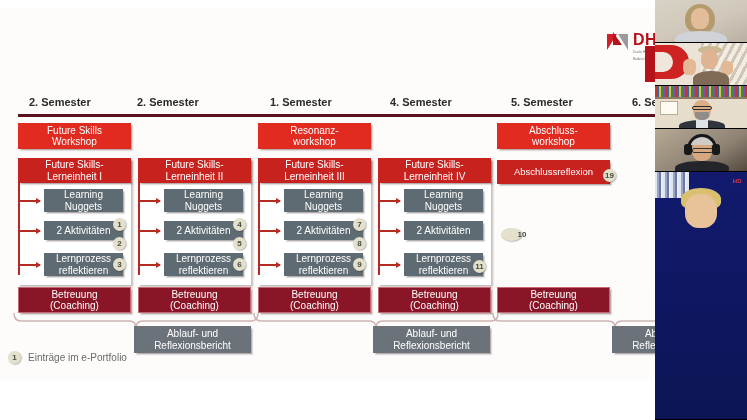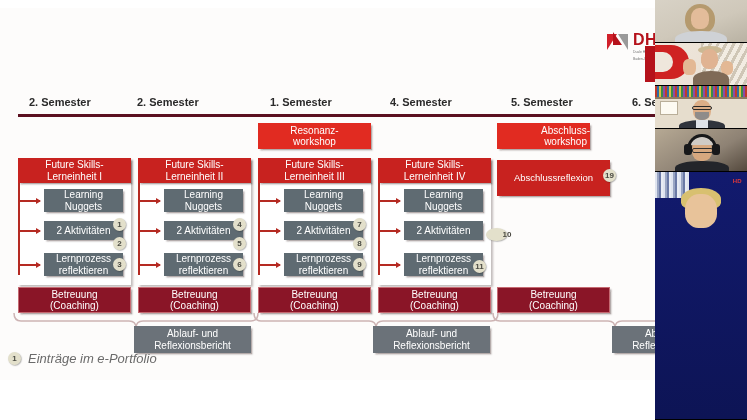--- a/index.html
+++ b/index.html
@@ -136,21 +136,21 @@
   
   .brace { position: absolute; }
 
   
   #legend {
     position: absolute;
     left: 8px; top: 343px;
     display: flex; align-items: center; gap: 7px;
   }
   #legend .badge { position: static; }
-  #legend-text { font-size: 13px; color: #6a6a6a; font-style: italic; }
+  #legend-text { font-size: 10px; color: #6a6a6a; }
 
   
   #pagenum {
     position: absolute;
     left: 672px; top: 356px;
     font-size: 9px;
     color: #8d8d8d;
   }
 
   
@@ -271,25 +271,29 @@
     <div id="sem-row">
       <div class="sem-label" style="left:29px">2. Semester</div>
       <div class="sem-label" style="left:137px">2. Semester</div>
       <div class="sem-label" style="left:270px">1. Semester</div>
       <div class="sem-label" style="left:390px">4. Semester</div>
       <div class="sem-label" style="left:511px">5. Semester</div>
       <div class="sem-label" style="left:632px">6. Se</div>
     </div>
     <div id="sem-rule"></div>
 
+    <div class="box box-red" style="left:18px;  top:115px; width:113px; height:26px;">
+      <span style="white-space:pre-line">Future Skills
+Workshop</span>
+    </div>
     <div class="box box-red" style="left:258px; top:115px; width:113px; height:26px;">
       <span style="white-space:pre-line">Resonanz-
 workshop</span>
     </div>
-    <div class="box box-red" style="left:497px; top:115px; width:93px; height:26px;justify-content:flex-end;">
+    <div class="box box-red" style="left:497px; top:115px; width:113px; height:26px;">
       <span style="white-space:pre-line">Abschluss-
 workshop</span>
     </div>
 
     <div class="unit-col" style="left:18px; top:150px; width:113px; height:127px;"></div>
     <div class="box box-lerne" style="left:18px; top:150px; width:113px; height:25px;">
       <span style="white-space:pre-line">Future Skills-
 Lerneinheit I</span>
     </div>
     <div class="vline" style="left:18px; top:175px; height:92px;"></div>
@@ -368,28 +372,28 @@
     <div class="arrow" style="left:380px; top:192px; width:20px;"></div>
     <div class="arrow" style="left:380px; top:222px; width:20px;"></div>
     <div class="arrow" style="left:380px; top:256px; width:20px;"></div>
     <div class="box box-gray" style="left:404px; top:181px; width:79px; height:23px;">
       <span style="white-space:pre-line">Learning
 Nuggets</span>
     </div>
     <div class="box box-gray" style="left:404px; top:213px; width:79px; height:19px;">
       <span>2 Aktivitäten</span>
     </div>
-    <div class="badge" style="left:486px; top:220px;padding-left:21px;">10</div>
+    <div class="badge" style="left:501px; top:220px;padding-left:21px;">10</div>
     <div class="box box-gray" style="left:404px; top:245px; width:79px; height:23px;">
       <span style="white-space:pre-line">Lernprozess
 reflektieren</span>
     </div>
     <div class="badge" style="left:473px; top:252px;">11</div>
 
-    <div class="box box-lerne" style="left:497px; top:152px; width:113px; height:36px; font-size:9.5px;">
+    <div class="box box-lerne" style="left:497px; top:152px; width:113px; height:24px; font-size:9.5px;">
       <span>Abschlussreflexion</span>
     </div>
     <div class="badge" style="left:603px; top:161px;">19</div>
 
     <div class="box box-dark" style="left:18px;  top:279px; width:113px; height:26px;">
       <span style="white-space:pre-line">Betreuung
 (Coaching)</span>
     </div>
     <div class="box box-dark" style="left:138px; top:279px; width:113px; height:26px;">
       <span style="white-space:pre-line">Betreuung

